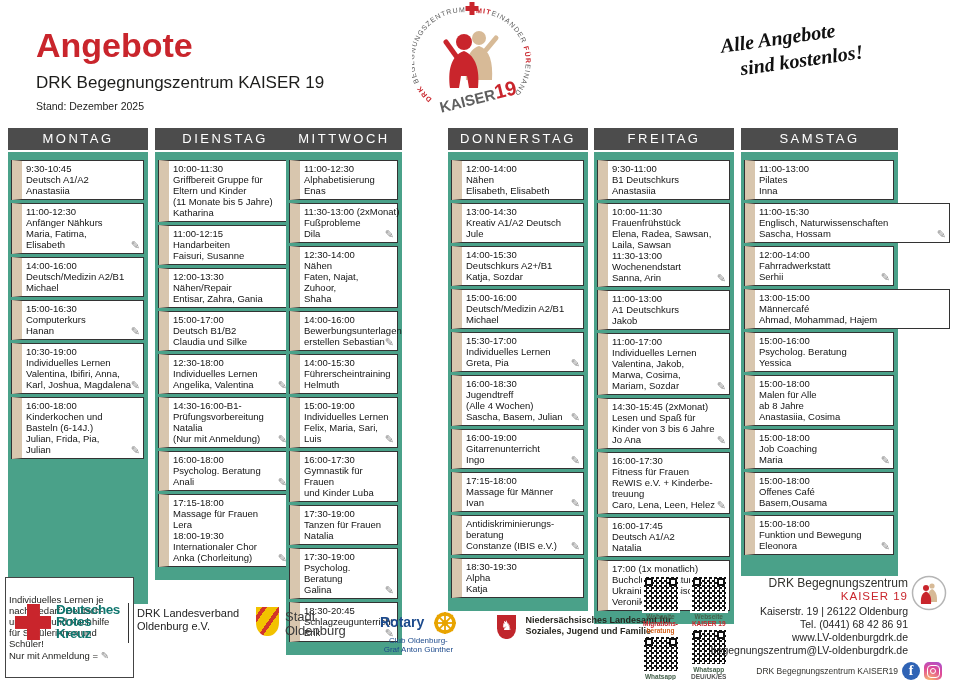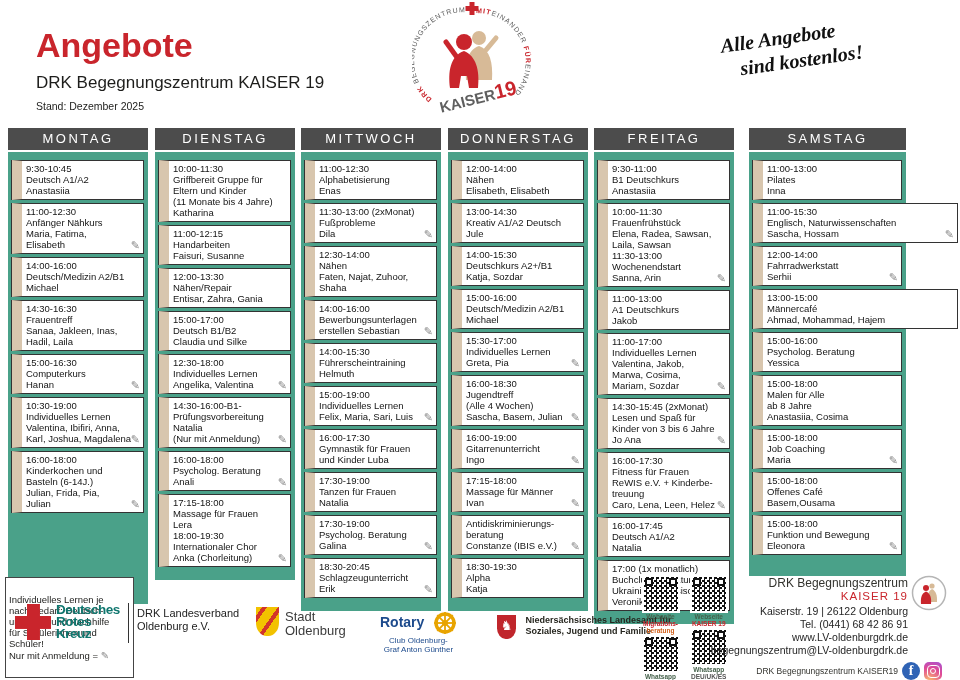--- a/index.html
+++ b/index.html
@@ -132,26 +132,20 @@
             <div class="line">Maria, Fatima,</div>
             <div class="line">Elisabeth</div>
             <span class="sketch">✎</span>
           </div>
           <div class="card">
             <div class="time">14:00-16:00</div>
             <div class="line">Deutsch/Medizin A2/B1</div>
             <div class="line">Michael</div>
           </div>
           <div class="card">
-            <div class="time">14:30-16:30</div>
-            <div class="line">Frauentreff</div>
-            <div class="line">Sanaa, Jakleen, Inas,</div>
-            <div class="line">Hadil, Laila</div>
-          </div>
-          <div class="card">
             <div class="time">15:00-16:30</div>
             <div class="line">Computerkurs</div>
             <div class="line">Hanan</div>
             <span class="sketch">✎</span>
           </div>
           <div class="card">
             <div class="time">10:30-19:00</div>
             <div class="line">Individuelles Lernen</div>
             <div class="line">Valentina, Ibifiri, Anna,</div>
             <div class="line">Karl, Joshua, Magdalena</div>
@@ -167,21 +161,21 @@
           </div>
         </div>
       </div>
       <div class="day-col" style="left: 155px; width: 140px;">
         <div class="day-header">DIENSTAG</div>
         <div class="day-body" style="min-height: 410px;">
           <div class="card">
             <div class="time">10:00-11:30</div>
             <div class="line">Griffbereit Gruppe für</div>
             <div class="line">Eltern und Kinder</div>
-            <div class="line">(11 Monate bis 4 Jahre)</div>
+            <div class="line">(11 Monate bis 5 Jahre)</div>
             <div class="line">Katharina</div>
           </div>
           <div class="card">
             <div class="time">11:00-12:15</div>
             <div class="line">Handarbeiten</div>
             <div class="line">Faisuri, Susanne</div>
           </div>
           <div class="card">
             <div class="time">12:00-13:30</div>
             <div class="line">Nähen/Repair</div>
@@ -215,21 +209,21 @@
             <div class="time">17:15-18:00</div>
             <div class="line">Massage für Frauen</div>
             <div class="line">Lera</div>
             <div class="time">18:00-19:30</div>
             <div class="line">Internationaler Chor</div>
             <div class="line">Anka (Chorleitung)</div>
             <span class="sketch">✎</span>
           </div>
         </div>
       </div>
-      <div class="day-col" style="left: 301px; width: 140px;">
+      <div class="day-col" style="left: 286px; width: 116px;">
         <div class="day-header">MITTWOCH</div>
         <div class="day-body" style="min-height: 418px;">
           <div class="card">
             <div class="time">11:00-12:30</div>
             <div class="line">Alphabetisierung</div>
             <div class="line">Enas</div>
           </div>
           <div class="card">
             <div class="time">11:30-13:00 (2xMonat)</div>
             <div class="line">Fußprobleme</div>
@@ -396,21 +390,21 @@
             <div class="line">Natalia</div>
           </div>
           <div class="card">
             <div class="time">17:00 (1x monatlich)</div>
             <div class="line">Buchclub (Literatur auf</div>
             <div class="line">Ukrainisch/Russisch)</div>
             <div class="line">Veronika</div>
           </div>
         </div>
       </div>
-      <div class="day-col" style="left: 741px; width: 157px; margin-left: 8px;">
+      <div class="day-col" style="left: 741px; width: 157px;">
         <div class="day-header">SAMSTAG</div>
         <div class="day-body" style="min-height: 406px;">
           <div class="card">
             <div class="time">11:00-13:00</div>
             <div class="line">Pilates</div>
             <div class="line">Inna</div>
           </div>
           <div class="card" style="width: 205px;">
             <div class="time">11:00-15:30</div>
             <div class="line">Englisch, Naturwissenschaften</div>

